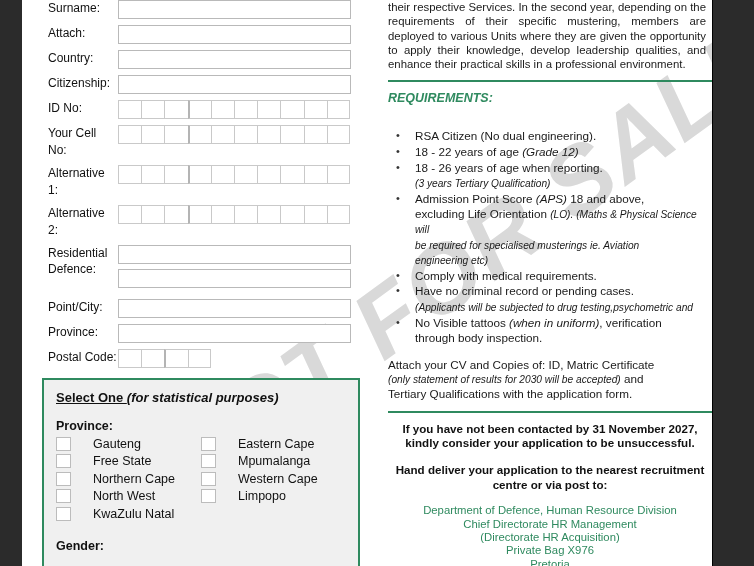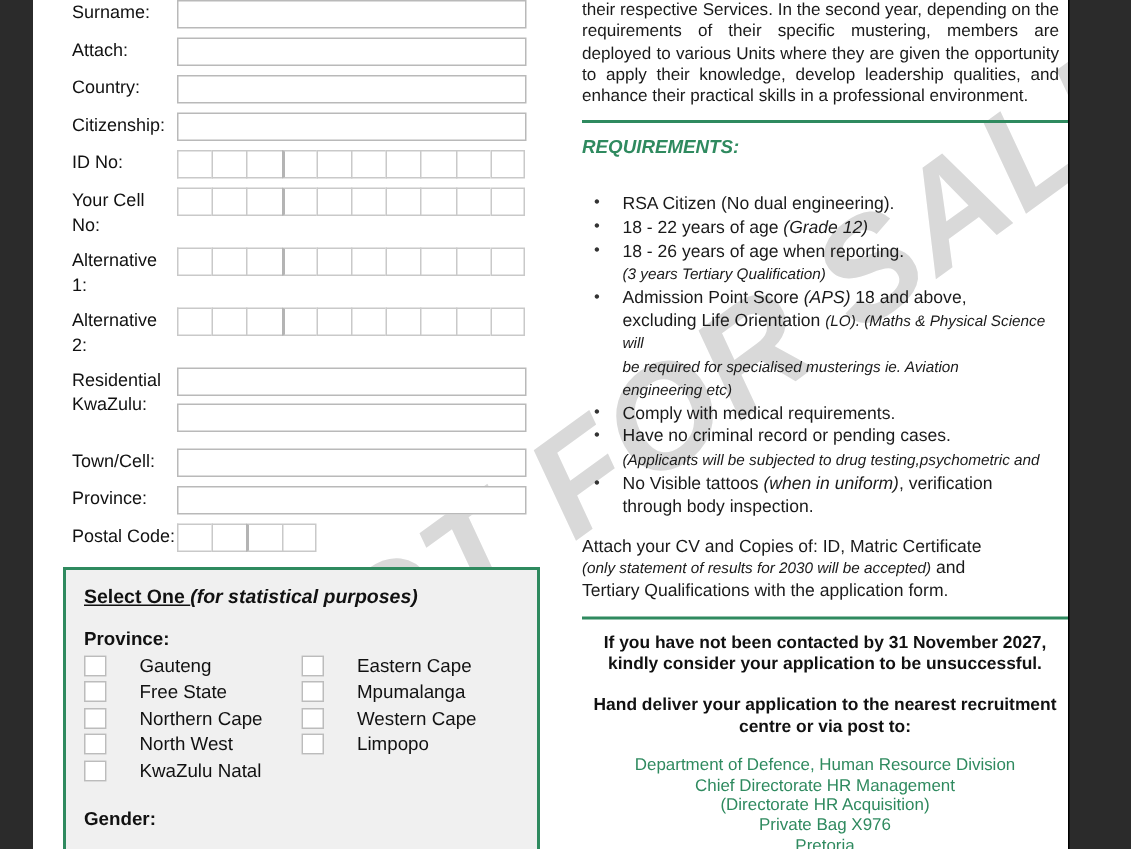--- a/index.html
+++ b/index.html
@@ -326,30 +326,30 @@
               <div class="cell"></div>
               <div class="cell"></div>
               <div class="cell"></div>
               <div class="cell"></div>
             </div>
           </div>
 
           <div class="frow">
             <div class="flabel two-line">
               <span>Residential</span><br>
-              <span>KwaZulu:</span>
+              <span>Defence:</span>
             </div>
             <div class="addr-stack">
               <div class="finput short"></div>
               <div class="finput short"></div>
             </div>
           </div>
 
           <div class="frow">
-            <div class="flabel">Town/Cell:</div>
+            <div class="flabel">Point/City:</div>
             <div class="finput short"></div>
           </div>
 
           <div class="frow">
             <div class="flabel">Province:</div>
             <div class="finput short"></div>
           </div>
 
           <div class="frow">
             <div class="flabel">Postal Code:</div>

